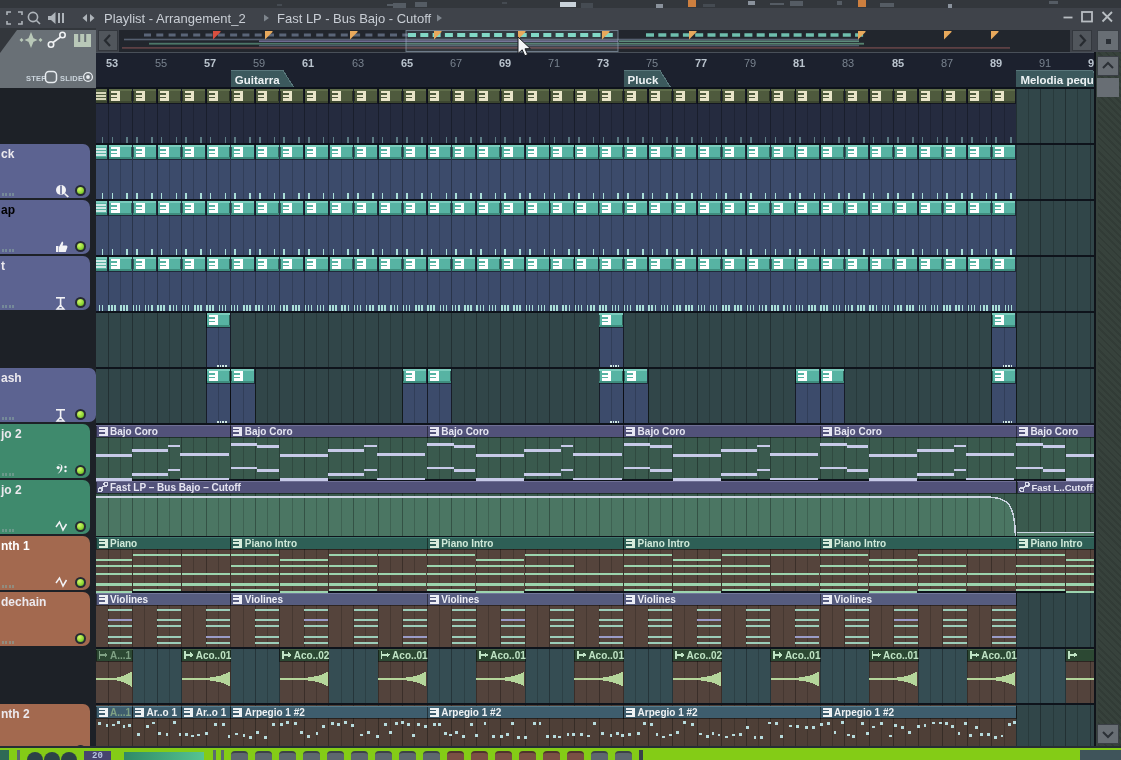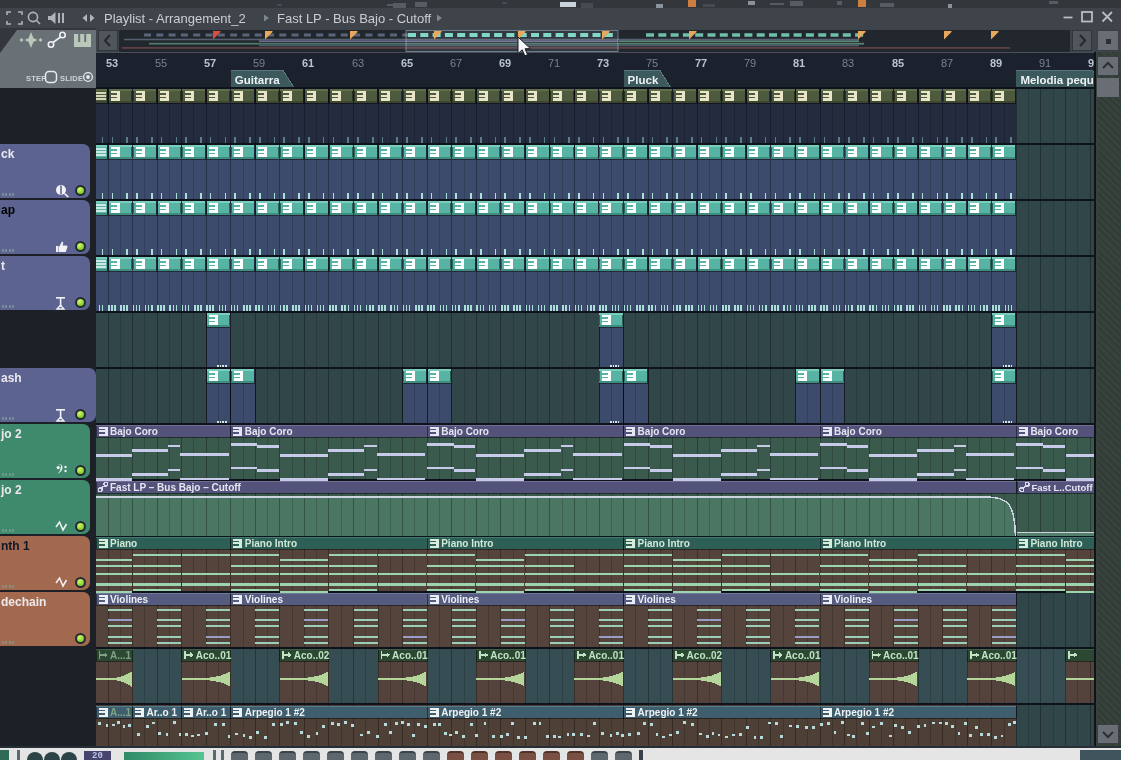--- a/index.html
+++ b/index.html
@@ -180,35 +180,39 @@
         <div style="position:absolute;left:2px;top:49px;width:14px;height:3px;background:repeating-linear-gradient(90deg,#86a39e 0 2px,transparent 2px 3.5px);opacity:.6"></div>
         <div style="position:absolute;left:75px;top:41px;width:11px;height:11px;border-radius:50%;background:#262b33"></div>
         <div style="position:absolute;left:77px;top:43px;width:7px;height:7px;border-radius:50%;background:radial-gradient(circle at 35% 30%,#d6f56a,#8bd634 60%,#5a9a1e)"></div>
         <svg width="16" height="14" viewBox="0 0 16 14" style="position:absolute;left:55px;top:40px">
           <g transform="translate(1,1)">
             <path d="M0 6 L3.5 1 L7 9 L10.5 3" fill="none" stroke="#f2f2f5" stroke-width="1.5"></path>
           </g>
         </svg>
       </div>
       <div style="position:absolute;left:0;top:448px;width:90px;height:54px;background:#a3694f;border-radius:0 7px 7px 0">
-        <div style="position:absolute;left:1px;top:3px;font:600 12px 'Liberation Sans',sans-serif;color:#0f172a">nth 1</div>
+        <div style="position:absolute;left:1px;top:3px;font:600 12px 'Liberation Sans',sans-serif;color:#ffffff">nth 1</div>
         <div style="position:absolute;left:2px;top:49px;width:14px;height:3px;background:repeating-linear-gradient(90deg,#86a39e 0 2px,transparent 2px 3.5px);opacity:.6"></div>
         <div style="position:absolute;left:75px;top:41px;width:11px;height:11px;border-radius:50%;background:#262b33"></div>
         <div style="position:absolute;left:77px;top:43px;width:7px;height:7px;border-radius:50%;background:radial-gradient(circle at 35% 30%,#d6f56a,#8bd634 60%,#5a9a1e)"></div>
         <svg width="16" height="14" viewBox="0 0 16 14" style="position:absolute;left:55px;top:40px">
           <g transform="translate(1,1)">
             <path d="M0 6 L3.5 1 L7 9 L10.5 3" fill="none" stroke="#f2f2f5" stroke-width="1.5"></path>
           </g>
         </svg>
       </div>
       <div style="position:absolute;left:0;top:504px;width:90px;height:54px;background:#a3694f;border-radius:0 7px 7px 0">
         <div style="position:absolute;left:1px;top:3px;font:600 12px 'Liberation Sans',sans-serif;color:#ece9ee">dechain</div>
         <div style="position:absolute;left:2px;top:49px;width:14px;height:3px;background:repeating-linear-gradient(90deg,#86a39e 0 2px,transparent 2px 3.5px);opacity:.6"></div>
         <div style="position:absolute;left:75px;top:41px;width:11px;height:11px;border-radius:50%;background:#262b33"></div>
         <div style="position:absolute;left:77px;top:43px;width:7px;height:7px;border-radius:50%;background:radial-gradient(circle at 35% 30%,#d6f56a,#8bd634 60%,#5a9a1e)"></div>
+      </div>
+      <div style="position:absolute;left:0;top:616px;width:90px;height:54px;background:#a3694f;border-radius:0 7px 7px 0">
+        <div style="position:absolute;left:1px;top:3px;font:600 12px 'Liberation Sans',sans-serif;color:#ece9ee">nth 2</div>
+        <div style="position:absolute;left:75px;top:41px;width:11px;height:11px;border-radius:50%;background:#262b33"></div>
       </div>
     </div>
 <svg width="998" height="694" viewBox="0 0 998 694" style="position:absolute;left:96px;top:52px" shape-rendering="crispEdges">
       <defs>
         <g id="pi">
           <rect x="0" y="0" width="6.5" height="2.2" fill="currentColor"></rect>
           <rect x="0" y="3.6" width="6.5" height="2.2" fill="currentColor"></rect>
           <rect x="0" y="7.2" width="6.5" height="2.2" fill="currentColor"></rect>
           <rect x="6" y="0" width="3" height="9.4" fill="currentColor"></rect>
         </g>
@@ -660,21 +664,21 @@
     </div>
     <div style="position:absolute;left:1097px;top:56px;width:22px;height:20px;background:#686e74;border:1px solid #3a3f45;box-sizing:border-box"></div>
     <svg width="22" height="20" viewBox="0 0 22 20" style="position:absolute;left:1097px;top:56px">
       <path d="M6 12 L11 7 L16 12" stroke="#2b3036" stroke-width="2" fill="none"></path>
     </svg>
     <div style="position:absolute;left:1097px;top:78px;width:22px;height:19px;background:#686e74"></div>
     <div style="position:absolute;left:1097px;top:724px;width:22px;height:20px;background:#686e74;border:1px solid #3a3f45;box-sizing:border-box"></div>
     <svg width="22" height="20" viewBox="0 0 22 20" style="position:absolute;left:1097px;top:724px">
       <path d="M6 8 L11 13 L16 8" stroke="#2b3036" stroke-width="2" fill="none"></path>
     </svg>
-<div style="position:absolute;left:0;top:746px;width:1121px;height:14px;background:#e5e5e5;border-top:2px solid #262f35;box-sizing:border-box;overflow:hidden">
+<div style="position:absolute;left:0;top:746px;width:1121px;height:14px;background:#84cc16;border-top:2px solid #262f35;box-sizing:border-box;overflow:hidden">
       <div style="position:absolute;left:17px;top:2px;width:3px;height:12px;background:#5a6a70"></div>
       <div style="position:absolute;left:27px;top:4px;width:16px;height:16px;border-radius:50%;background:#2c4347"></div>
       <div style="position:absolute;left:44px;top:4px;width:16px;height:16px;border-radius:50%;background:#2c4347"></div>
       <div style="position:absolute;left:61px;top:4px;width:16px;height:16px;border-radius:50%;background:#2c4347"></div>
       <div style="position:absolute;left:84px;top:3px;width:27px;height:11px;background:#47446e;color:#b8c4e0;font:700 9px 'Liberation Mono',monospace;text-align:center">20</div>
       <div style="position:absolute;left:124px;top:4px;width:80px;height:9px;background:linear-gradient(90deg,#2f8a66,#56c492)"></div>
       <div style="position:absolute;left:213px;top:2px;width:3px;height:12px;background:#5a6a70"></div>
       <div style="position:absolute;left:221px;top:2px;width:3px;height:12px;background:#5a6a70"></div>
       <div style="position:absolute;left:231px;top:3px;width:17px;height:11px;border-radius:4px 4px 0 0;background:#5d676e;border-top:2px solid rgba(0,0,0,0.35);box-sizing:border-box"></div>
       <div style="position:absolute;left:255px;top:3px;width:17px;height:11px;border-radius:4px 4px 0 0;background:#5d676e;border-top:2px solid rgba(0,0,0,0.35);box-sizing:border-box"></div>

